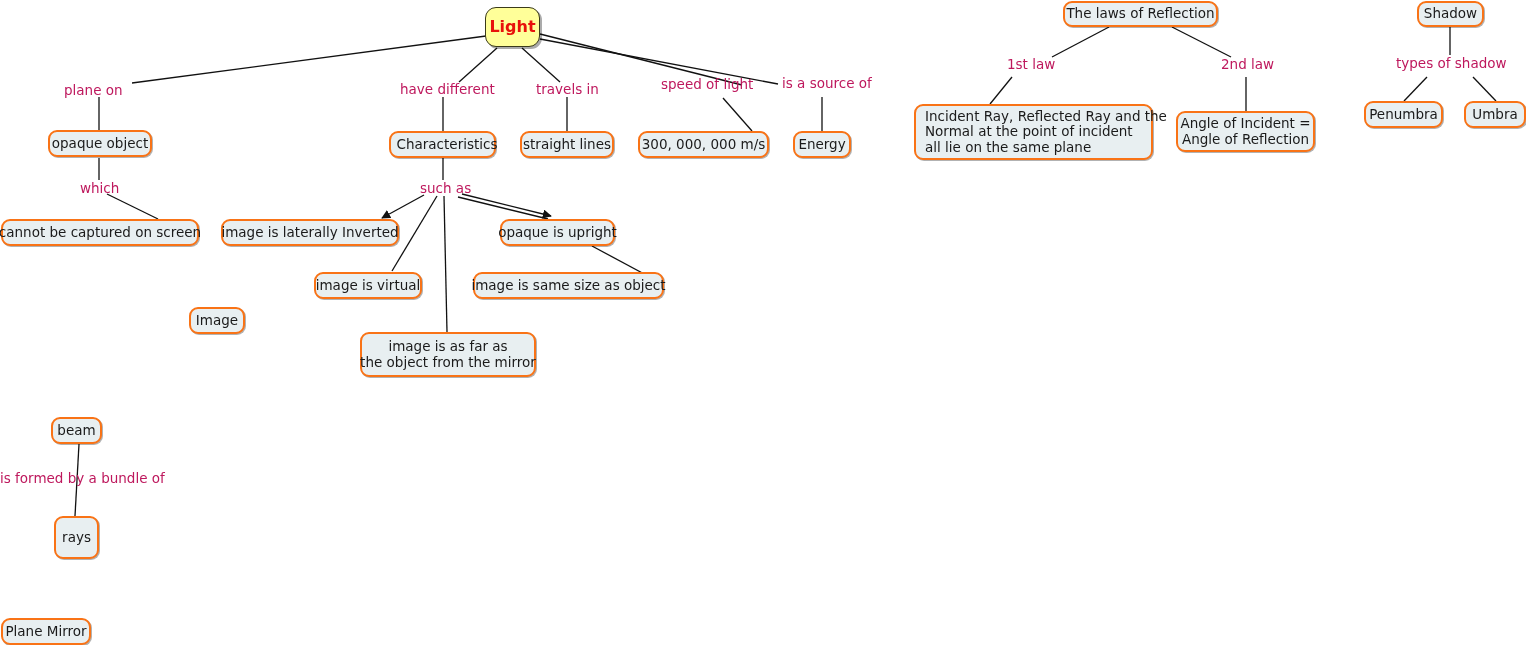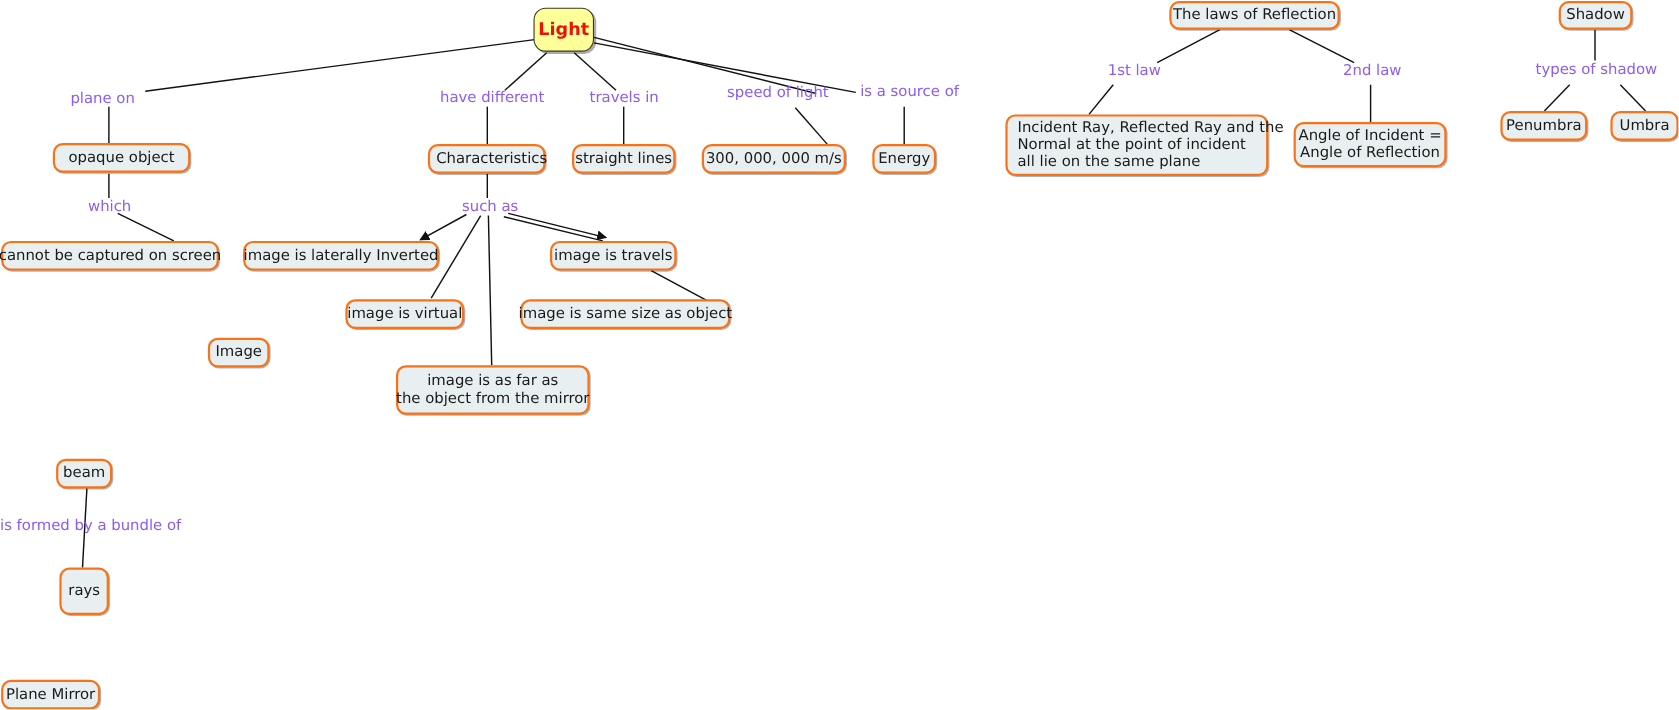--- a/index.html
+++ b/index.html
@@ -53,21 +53,21 @@
     font-weight: bold;
     font-size: 16px;
     box-shadow: 2px 2px 0 rgba(0,0,0,0.33);
   }
   .node.left-align {
     justify-content: flex-start;
     text-align: left;
   }
   .link-label {
     position: absolute;
-    color: #8b5cf6;
+    color: #be185d;
     font-size: 13.5px;
     line-height: 16px;
     white-space: pre;
     background: transparent;
     z-index: 2;
   }
 </style>
 </head>
 <body>
 
@@ -132,31 +132,31 @@
 
       <path d="M 1427 77 L 1404 101"></path>
 
       <path d="M 1473 77 L 1496 101"></path>
     </g>
   </svg>
 
   <div class="node root" style="left:485px; top:7px; width:55px; height:40px;">Light</div>
 
   <div class="link-label" style="left:64px; top:82px;">plane on</div>
-  <div class="node" style="left:48px; top:130px; width:125px; height:27px;">opaque object</div>
+  <div class="node" style="left:48px; top:130px; width:104px; height:27px;">opaque object</div>
   <div class="link-label" style="left:80px; top:180px;">which</div>
   <div class="node" style="left:1px; top:219px; width:198px; height:27px;">cannot be captured on screen</div>
 
   <div class="link-label" style="left:400px; top:81px;">have different</div>
   <div class="node" style="left:389px; top:131px; width:107px; height:27px;padding-left:18px;">Characteristics</div>
   <div class="link-label" style="left:420px; top:180px;">such as</div>
 
   <div class="node" style="left:221px; top:219px; width:178px; height:27px;">image is laterally Inverted</div>
   <div class="node" style="left:314px; top:272px; width:108px; height:27px;">image is virtual</div>
-  <div class="node" style="left:500px; top:219px; width:115px; height:27px;">image is travels</div>
+  <div class="node" style="left:500px; top:219px; width:115px; height:27px;">opaque is upright</div>
   <div class="node" style="left:473px; top:272px; width:191px; height:27px;">image is same size as object</div>
   <div class="node" style="left:360px; top:332px; width:176px; height:45px;">image is as far as
 the object from the mirror</div>
   <div class="node" style="left:189px; top:307px; width:56px; height:27px;">Image</div>
 
   <div class="link-label" style="left:536px; top:81px;">travels in</div>
   <div class="node" style="left:520px; top:131px; width:94px; height:27px;">straight lines</div>
 
   <div class="link-label" style="left:661px; top:76px;">speed of light</div>
   <div class="node" style="left:638px; top:131px; width:131px; height:27px;">300, 000, 000 m/s</div>

